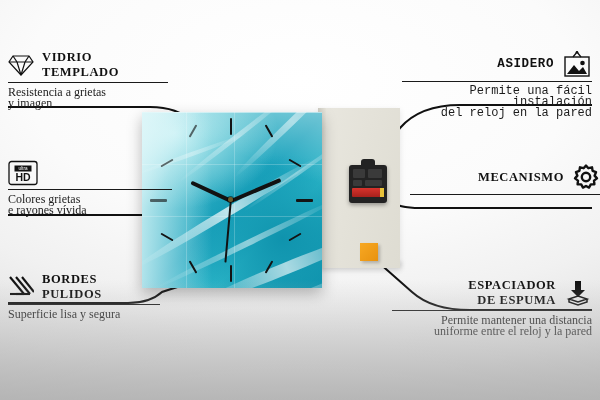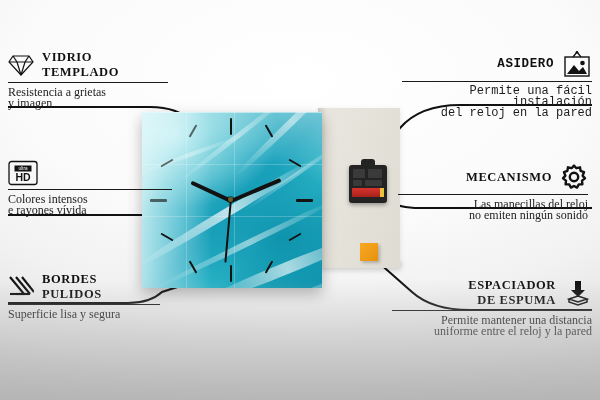--- a/index.html
+++ b/index.html
@@ -188,21 +188,21 @@
     <div class="head">
       <svg class="ico" width="30" height="26" viewBox="0 0 30 26">
         <rect x="1" y="1.5" width="28" height="23" rx="2.5" fill="none" stroke="#111" stroke-width="1.3"></rect>
         <rect x="6.5" y="5.5" width="17" height="6" fill="#111"></rect>
         <text x="15" y="10.4" font-family="Liberation Sans, sans-serif" font-size="4.6" fill="#fff" text-anchor="middle">ultra</text>
         <text x="15" y="21" font-family="Liberation Sans, sans-serif" font-size="10.5" font-weight="bold" fill="#111" text-anchor="middle">HD</text>
       </svg>
     </div>
     <div class="rule"></div>
     <div class="sub">
-      <div>Colores intensos</div>
+      <div>Colores grietas</div>
       <div>e rayones vívida</div>
     </div>
   </div>
 
   <div class="callout left" style="left:8px;top:272px;width:152px;">
     <div class="head">
       <svg class="ico" width="26" height="24" viewBox="0 0 26 24">
         <g stroke="#111" stroke-width="2.1" fill="none">
           <path d="M2,2 L16,19"></path>
             <path d="M8,2 L22,19"></path>
@@ -235,37 +235,33 @@
         <path d="M5,24 L12,15 L17,21 L21,17 L25,24 Z" fill="#111"></path>
       </svg>
     </div>
     <div class="rule"></div>
     <div class="sub">
       <div>Permite una fácil instalación</div>
       <div>del reloj en la pared</div>
     </div>
   </div>
 
-  <div class="callout right" style="right:12px;top:163px;width:190px;">
+  <div class="callout right" style="right:0;top:163px;width:190px;">
     <div class="head">
       <div class="title">
         <div>MECANISMO</div>
       </div>
       <svg class="ico" width="28" height="28" viewBox="0 0 28 28">
         <g fill="none" stroke="#111" stroke-width="2.4">
           <path d="M14,2.6 L16.4,5.2 L20,4.3 L20.6,7.9 L24,9.2 L22.6,12.6 L25,15.4 L22,17.6 L22.4,21.2 L18.8,21.4 L17,24.6 L14,23 L11,24.6 L9.2,21.4 L5.6,21.2 L6,17.6 L3,15.4 L5.4,12.6 L4,9.2 L7.4,7.9 L8,4.3 L11.6,5.2 Z" stroke-linejoin="round"></path>
           <circle cx="14" cy="14" r="4.2"></circle>
         </g>
       </svg>
     </div>
     <div class="rule"></div>
-    <div class="sub">
-      <div>Las manecillas del reloj</div>
-      <div>no emiten ningún sonido</div>
-    </div>
   </div>
 
   <div class="callout right" style="right:8px;top:278px;width:200px;">
     <div class="head">
       <div class="title">
         <div>ESPACIADOR</div>
         <div>DE ESPUMA</div>
       </div>
       <svg class="ico" width="28" height="28" viewBox="0 0 28 28">
         <path d="M11,2 H17 V11 H21 L14,18 L7,11 H11 Z" fill="#111"></path>

